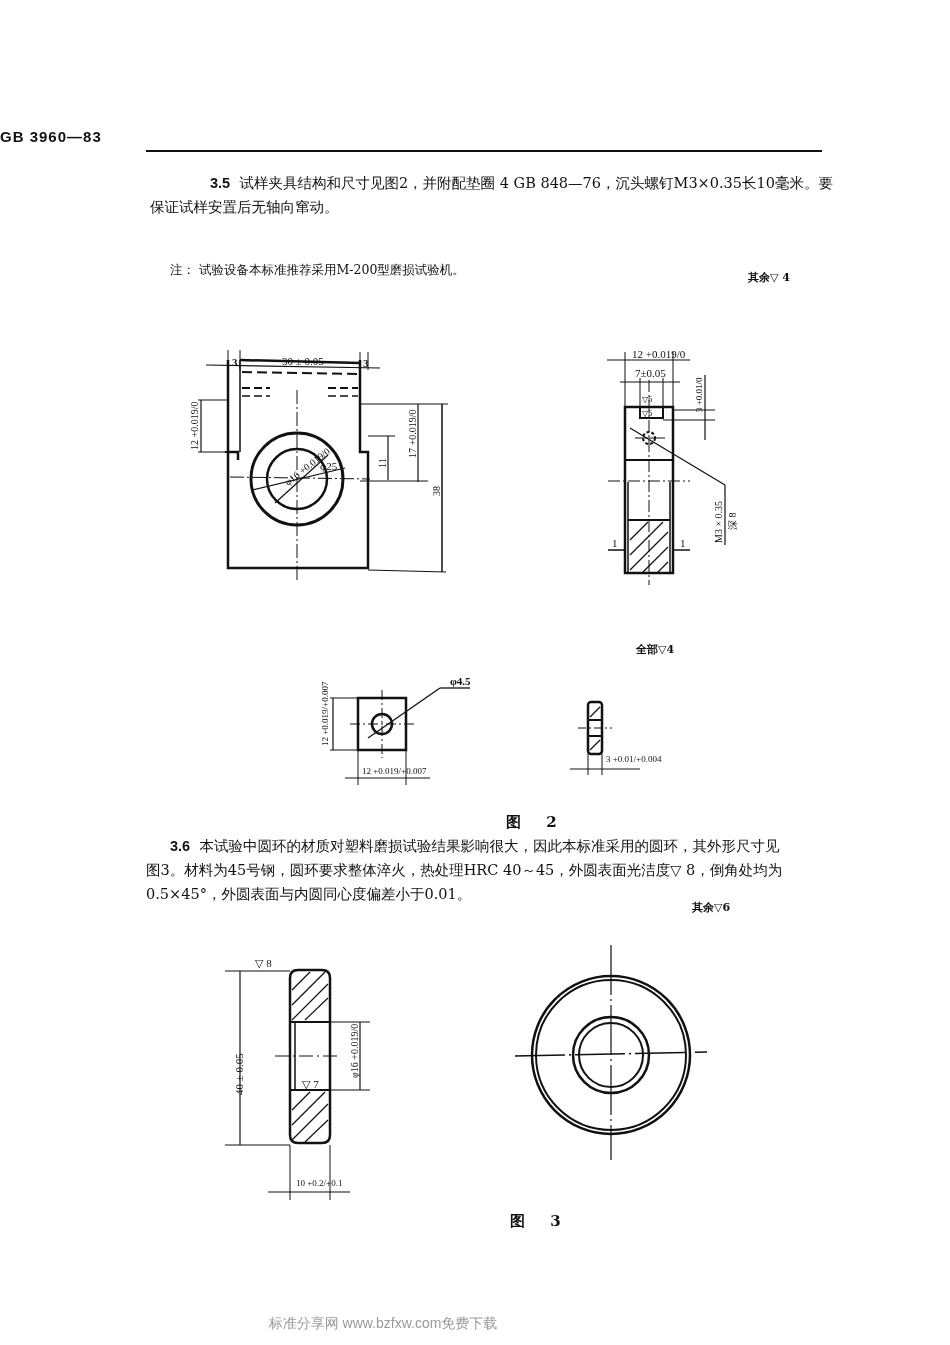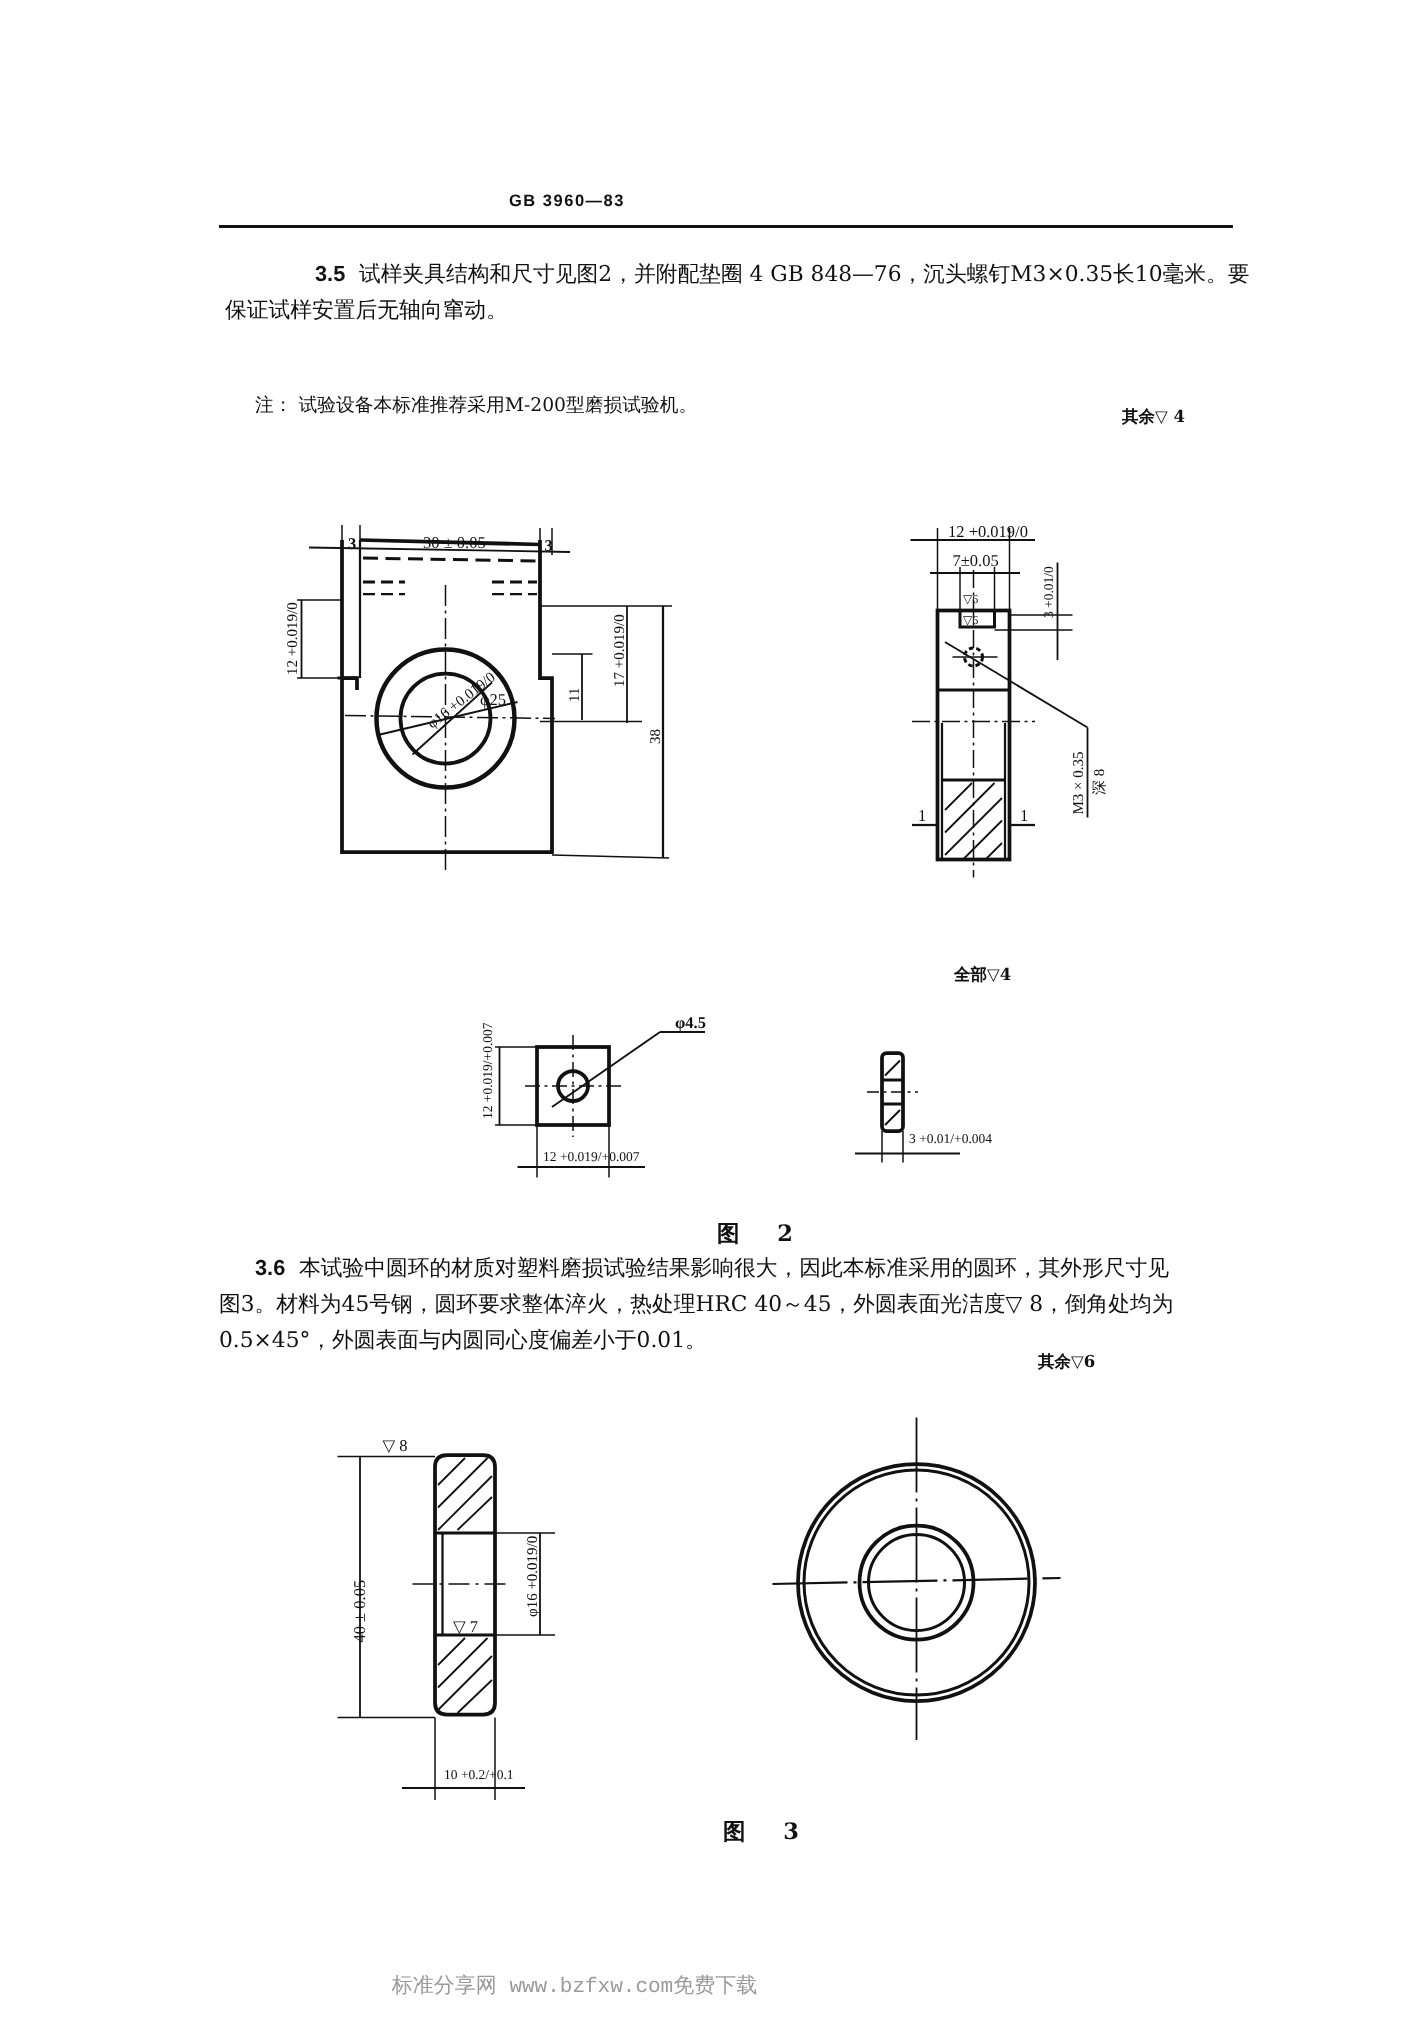--- a/index.html
+++ b/index.html
@@ -1,25 +1,25 @@
 <!DOCTYPE html>
 <html><head>
 <meta charset="utf-8">
 <style>
   html, body { margin:0; padding:0; background:#ffffff; }
   body { width:950px; height:1345px; position:relative; overflow:hidden; font-family:"DejaVu Serif","Liberation Serif",serif; color:#111; }
   .abs { position:absolute; }
-  .hdr { left:0; width:756px; top:128px; text-align:center; font-family:"Liberation Sans","DejaVu Sans",sans-serif; font-weight:bold; font-size:11px; letter-spacing:1px; }
+  .hdr { left:0; width:756px; top:128px; text-align:left; font-family:"Liberation Sans","DejaVu Sans",sans-serif; font-weight:bold; font-size:15px; letter-spacing:1px; }
   .rule { left:146px; top:150px; width:676px; height:0; border-top:2px solid #111; }
   .para { font-size:14.5px; line-height:22px; }
   .note { font-size:12.5px; }
   .bold-num { font-weight:bold; font-family:"Liberation Sans",sans-serif; }
   .small { font-size:11px; font-weight:bold; }
-  .caption { font-size:15px; font-weight:bold; letter-spacing:10px; }
-  .footer { left:0; width:766px; top:1315px; text-align:center; font-size:14px; color:#9a9a9a; font-family:Liberation Mono, monospace; }
+  .caption { font-size:15px; font-weight:bold; letter-spacing:10px;margin-left:28px; }
+  .footer { left:0; width:766px; top:1315px; text-align:center; font-size:14px; color:#9a9a9a; font-family:Liberation Sans, sans-serif; }
   svg text { font-family:"Liberation Serif","DejaVu Serif",serif; fill:#111; }
 </style>
 </head>
 <body>
 
 <div class="abs hdr">GB 3960—83</div>
 <div class="abs rule"></div>
 
 <div class="abs para" style="left:170px; top:172px; width:660px;">
   <div style="white-space:nowrap;margin-left:40px;">

